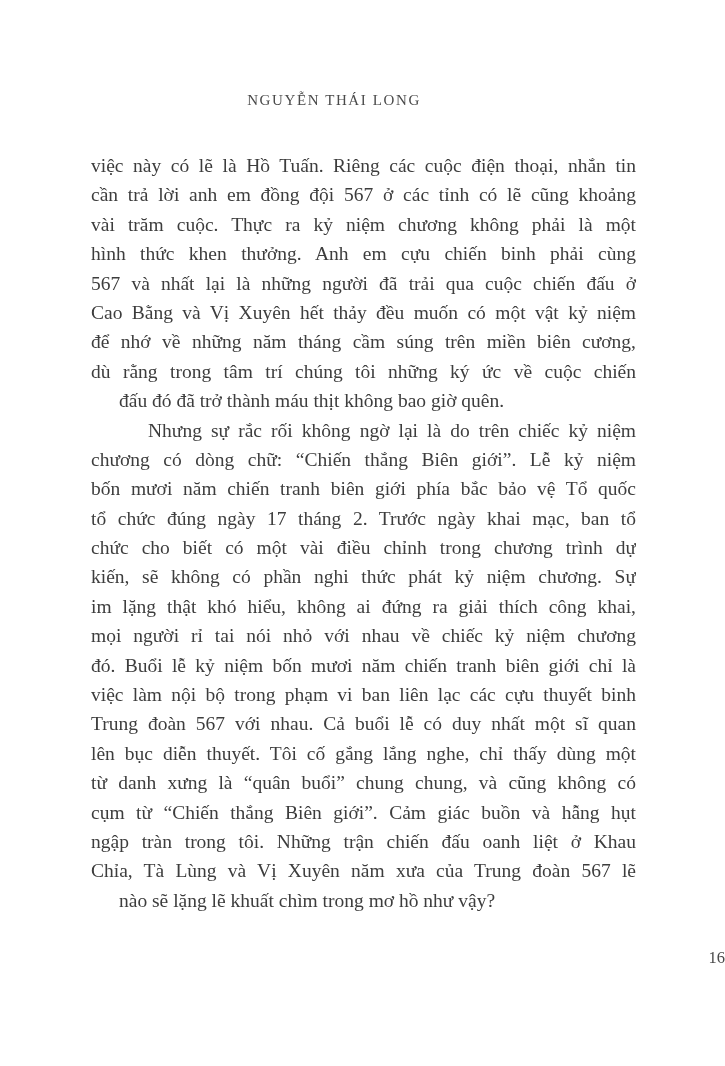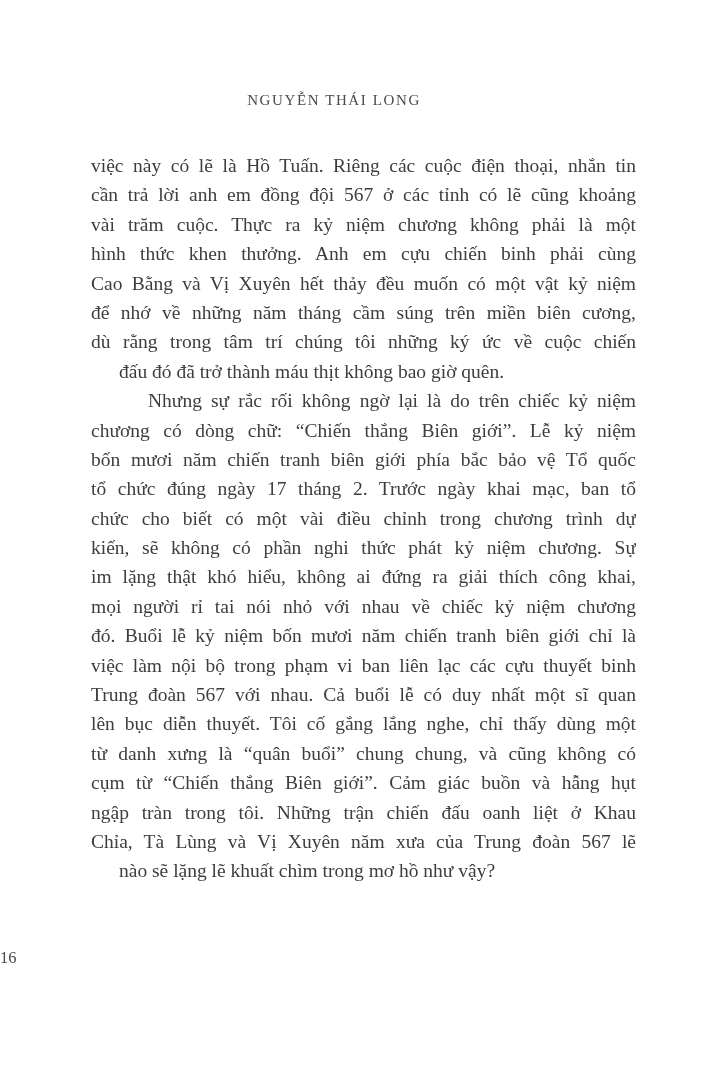--- a/index.html
+++ b/index.html
@@ -49,37 +49,38 @@
     margin-left: 28px;
   }
   .line.indent {
     text-indent: 57px;
   }
   .page-number {
     position: absolute;
     top: 948px;
     left: 0;
     width: 725px;
-    text-align: left;
+    text-align: right;
     font-size: 16.5px;
     color: #4a4a4a;
   }
 </style>
 </head>
 <body>
 
 <div class="page">
   <div class="running-head">NGUYỄN THÁI LONG</div>
 
   <div class="body-text">
       <div class="paragraph">
         <div class="line">việc này có lẽ là Hồ Tuấn. Riêng các cuộc điện thoại, nhắn tin</div>
         <div class="line">cần trả lời anh em đồng đội 567 ở các tỉnh có lẽ cũng khoảng</div>
         <div class="line">vài trăm cuộc. Thực ra kỷ niệm chương không phải là một</div>
         <div class="line">hình thức khen thưởng. Anh em cựu chiến binh phải cùng</div>
+        <div class="line">567 và nhất lại là những người đã trải qua cuộc chiến đấu ở</div>
         <div class="line">Cao Bằng và Vị Xuyên hết thảy đều muốn có một vật kỷ niệm</div>
         <div class="line">để nhớ về những năm tháng cầm súng trên miền biên cương,</div>
         <div class="line">dù rằng trong tâm trí chúng tôi những ký ức về cuộc chiến</div>
         <div class="line last">đấu đó đã trở thành máu thịt không bao giờ quên.</div>
       </div>
       <div class="paragraph">
         <div class="line indent">Nhưng sự rắc rối không ngờ lại là do trên chiếc kỷ niệm</div>
         <div class="line">chương có dòng chữ: “Chiến thắng Biên giới”. Lễ kỷ niệm</div>
         <div class="line">bốn mươi năm chiến tranh biên giới phía bắc bảo vệ Tổ quốc</div>
         <div class="line">tổ chức đúng ngày 17 tháng 2. Trước ngày khai mạc, ban tổ</div>

